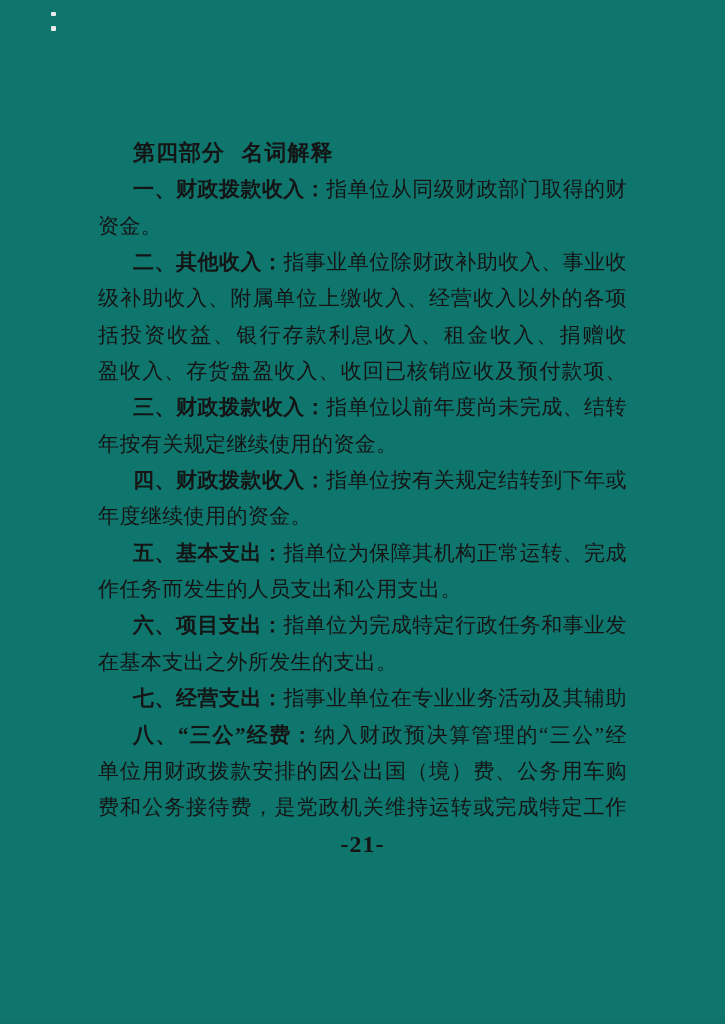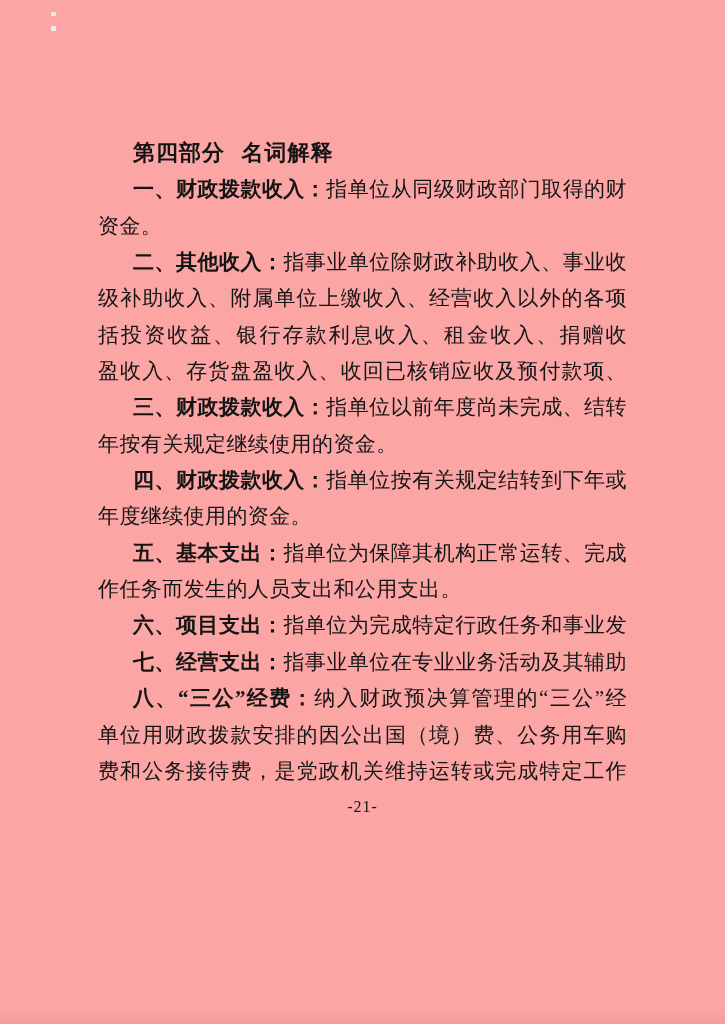--- a/index.html
+++ b/index.html
@@ -8,21 +8,21 @@
     background: #ffffff;
     font-family: "Liberation Serif", "DejaVu Serif", serif;
     color: #141414;
     position: relative;
     overflow: hidden;
   }
   .page {
     position: absolute;
     left: 0; top: 0;
     width: 725px; height: 1024px;
-    background: #fca5a5;
+    background: #0f766e;
   }
   
   .artifact {
     position: absolute;
     background: #ebebeb;
     border-radius: 1px;
   }
   .artifact.a1 { left: 51px; top: 12px; width: 5px; height: 4px; }
   .artifact.a2 { left: 51px; top: 26px; width: 5px; height: 5px; }
   
@@ -57,21 +57,22 @@
     font-weight: 700;
     font-size: 22px;
     word-spacing: 10px;
     letter-spacing: 1px;
   }
   .term { font-weight: 700; margin-top: 18px; }
   .page-number {
     text-align: right;
     text-align-last: center;
     letter-spacing: 1px;
-    font-size: 16px;
+    font-size: 24px;
+    font-weight: bold;
   }
 </style>
 </head>
 <body>
 
 <div class="page">
 
   <span class="artifact a1"></span>
   <span class="artifact a2"></span>
 
@@ -118,20 +119,23 @@
     <div class="line full indent">
       <b class="term">五、基本支出：</b><span>指单位为保障其机构正常运转、完成日常工</span>
     </div>
     <div class="line">
       <span>作任务而发生的人员支出和公用支出。</span>
     </div>
 
     <div class="line full indent">
       <b class="term">六、项目支出：</b><span>指单位为完成特定行政任务和事业发展目标</span>
     </div>
+    <div class="line">
+      <span>在基本支出之外所发生的支出。</span>
+    </div>
 
     <div class="line full indent">
       <b class="term">七、经营支出：</b><span>指事业单位在专业业务活动及其辅助活动之</span>
     </div>
 
     <div class="line full indent">
       <b class="term">八、“三公”经费：</b><span>纳入财政预决算管理的“三公”经费，是指</span>
     </div>
     <div class="line full">
       <span>单位用财政拨款安排的因公出国（境）费、公务用车购置及运行</span>

